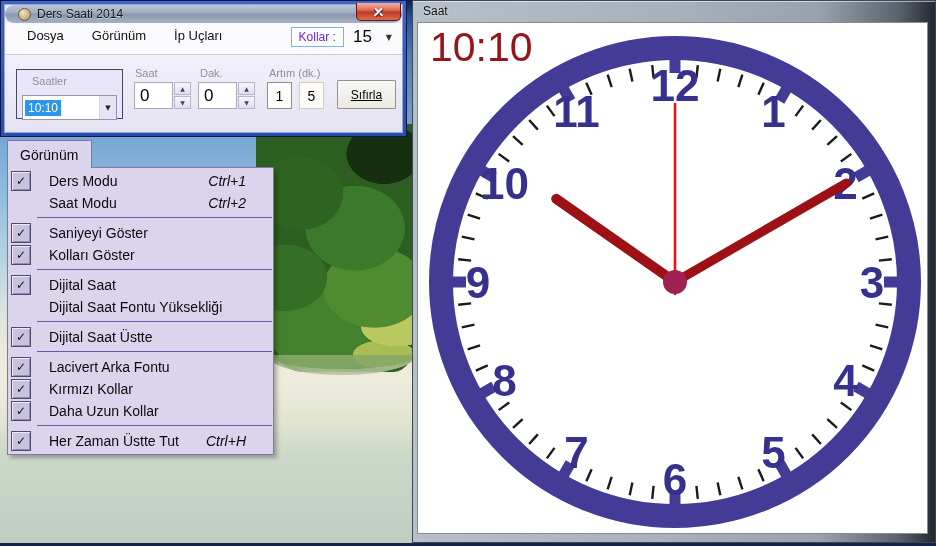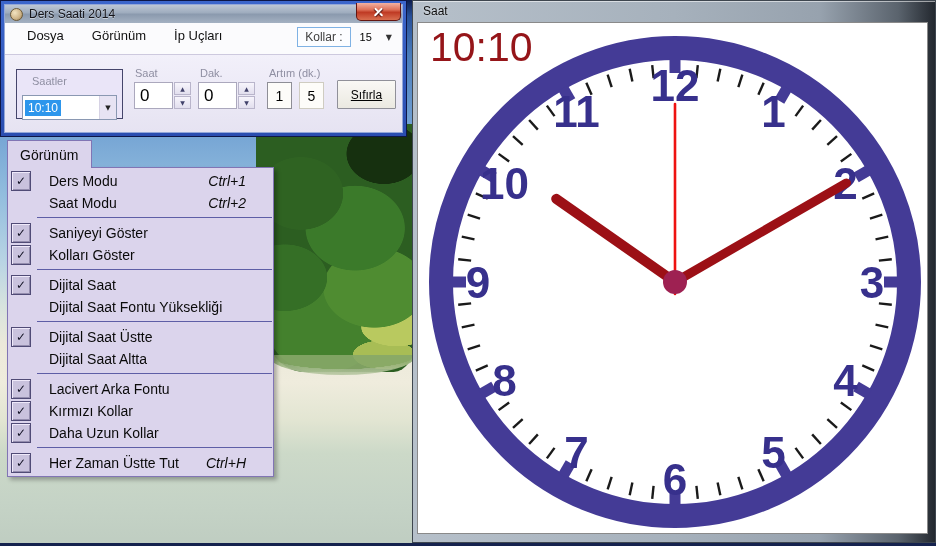--- a/index.html
+++ b/index.html
@@ -25,38 +25,38 @@
     background:radial-gradient(70% 100% at 50% 0,#87a868 0 70%,transparent 71%),
                linear-gradient(180deg,#7ea25e,#b9c8a4);border-radius:0 0 50% 50%/0 0 100% 100%;opacity:.9;}
   .bottom-edge{position:absolute;left:0;bottom:0;width:936px;height:3px;background:#15224e;}
 
   
   .app-window{position:absolute;left:0;top:0;width:407px;height:137px;box-sizing:border-box;
     border:1px solid #0e1747;background:linear-gradient(180deg,#3c66cc,#2a4db0);padding:3px;z-index:10;}
   .app-inner{height:100%;box-sizing:border-box;background:#ecebf6;border:1px solid #93a7d8;
     display:flex;flex-direction:column;}
   .titlebar{height:18px;flex:0 0 18px;background:linear-gradient(180deg,#bdc7d5 0%,#9dabbd 45%,#8a99ad 50%,#a4b1c2 100%);
-    display:flex;align-items:center;padding:0 5px;position:relative;}
+    display:flex;align-items:center;padding:0 13px;position:relative;border-radius:9px;}
   .app-icon{width:11px;height:11px;border-radius:50%;border:1px solid #6c5a38;
     background:radial-gradient(circle at 35% 35%,#f2e3c0,#cdb387 60%,#8a744d);}
   .app-title{font-size:12px;color:#15151a;margin-left:6px;text-shadow:0 1px 0 rgba(255,255,255,.45);}
   .close-btn{position:absolute;right:1px;top:-2px;width:45px;height:18px;box-sizing:border-box;
     border:1px solid #641510;border-top:none;border-radius:0 0 5px 5px;cursor:default;
     background:linear-gradient(180deg,#f2b2a2 0%,#dd6f57 40%,#bf3a24 55%,#d96f50 100%);
     display:flex;align-items:center;justify-content:center;}
   .xglyph{position:relative;width:9px;height:9px;}
   .xglyph::before,.xglyph::after{content:"";position:absolute;left:-1px;top:3.5px;width:11px;height:2.4px;
     background:#fff;border-radius:1px;box-shadow:0 1px 1px rgba(60,5,5,.8);}
   .xglyph::before{transform:rotate(45deg);} .xglyph::after{transform:rotate(-45deg);}
   .menubar{height:31px;flex:0 0 31px;background:#fbfbfd;display:flex;align-items:flex-start;
     padding:0 8px;position:relative;font-size:13px;color:#111;}
   .menubar-item{padding:5px 14px;}
   .kollar-group{position:absolute;right:7px;top:4px;display:flex;align-items:center;}
-  .kollar-box{border:1px solid #7fb2e4;padding:2px 7px;color:#404040;font-size:12px;background:#fcfdff;}
-  .kollar-value{margin-left:9px;font-size:11px;color:#000;}
+  .kollar-box{border:1px solid #7fb2e4;padding:2px 7px;color:#6d28d9;font-size:12px;background:#fcfdff;}
+  .kollar-value{margin-left:9px;font-size:17px;color:#000;}
   .kollar-arrow{margin-left:14px;margin-right:3px;font-size:8px;color:#333;font-family:"DejaVu Sans",sans-serif;}
   .panel{flex:1;position:relative;background:linear-gradient(180deg,#f2f0fa 0%,#e6e3f2 100%);
     border-top:1px solid #cdc9de;}
   .groupbox{position:absolute;left:11px;top:14px;width:107px;height:50px;box-sizing:border-box;
     background:#eae5f8;border:1px solid #45456b;}
   .gb-label{position:absolute;left:15px;top:5px;font-size:11px;color:#8f8fa2;}
   .combo{position:absolute;left:5px;top:25px;right:5px;height:25px;box-sizing:border-box;
     background:#fff;border:1px solid #8a98b2;display:flex;align-items:center;}
   .combo-sel{background:#2d96ec;color:#fff;font-size:12px;padding:1px 3px;margin-left:2px;}
   .combo-btn{margin-left:auto;width:16px;align-self:stretch;background:#e7e3f3;border-left:1px solid #d6d2e4;
@@ -279,23 +279,20 @@
       <span>Dijital Saat</span>
     </div>
     <div class="menu-row">
       <span>Dijital Saat Fontu Yüksekliği</span>
     </div>
     <div class="menu-sep"></div>
     <div class="menu-row">
       <span class="mcheck">✓</span>
       <span>Dijital Saat Üstte</span>
     </div>
-    <div class="menu-row">
-      <span>Dijital Saat Altta</span>
-    </div>
     <div class="menu-sep"></div>
     <div class="menu-row">
       <span class="mcheck">✓</span>
       <span>Lacivert Arka Fontu</span>
     </div>
     <div class="menu-row">
       <span class="mcheck">✓</span>
       <span>Kırmızı Kollar</span>
     </div>
     <div class="menu-row">

